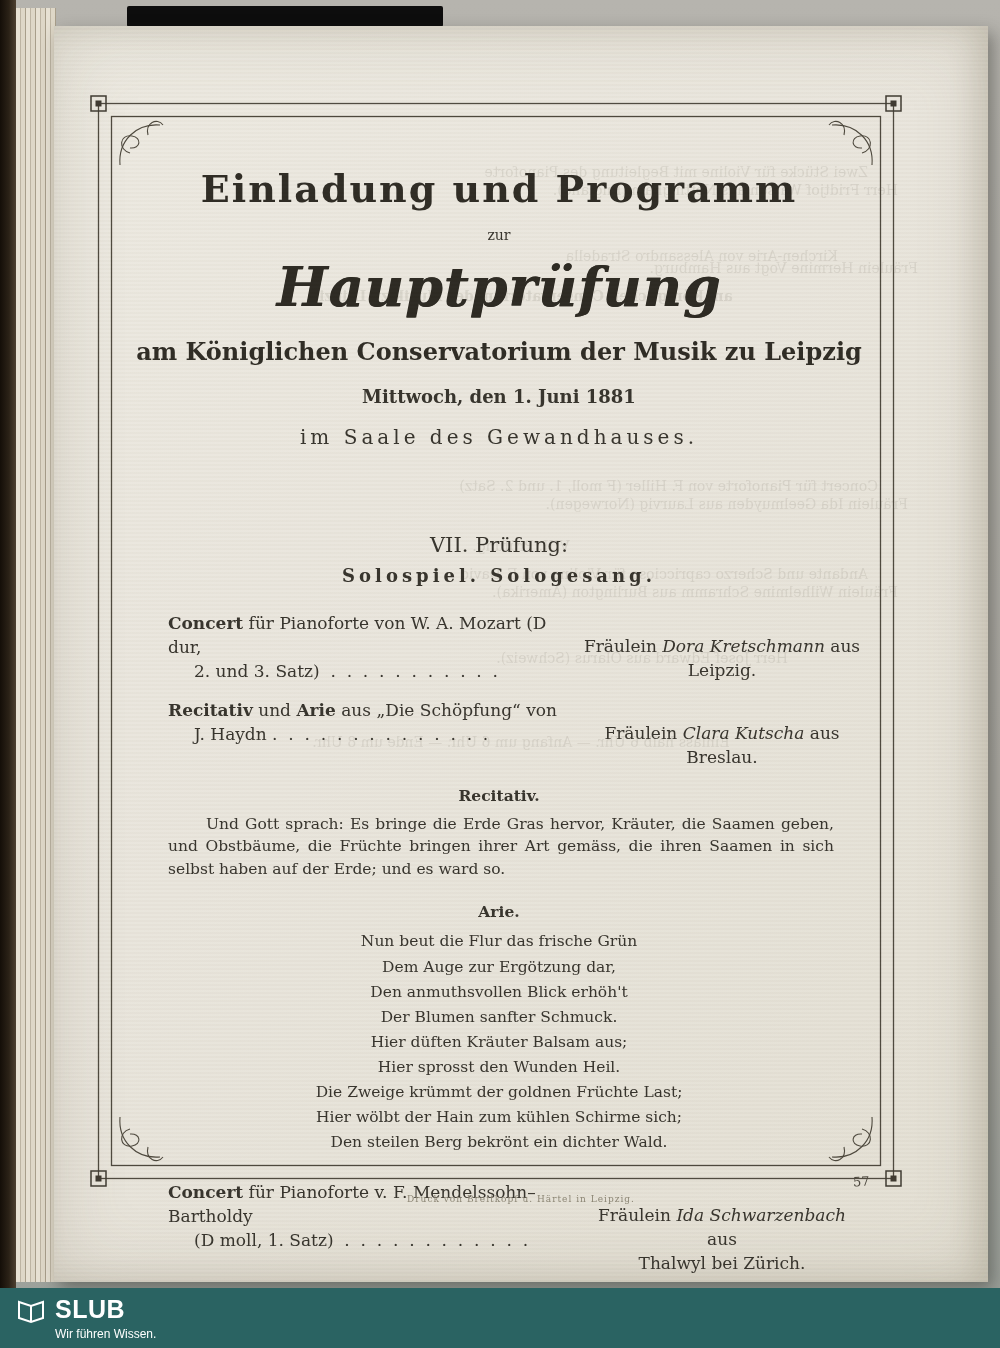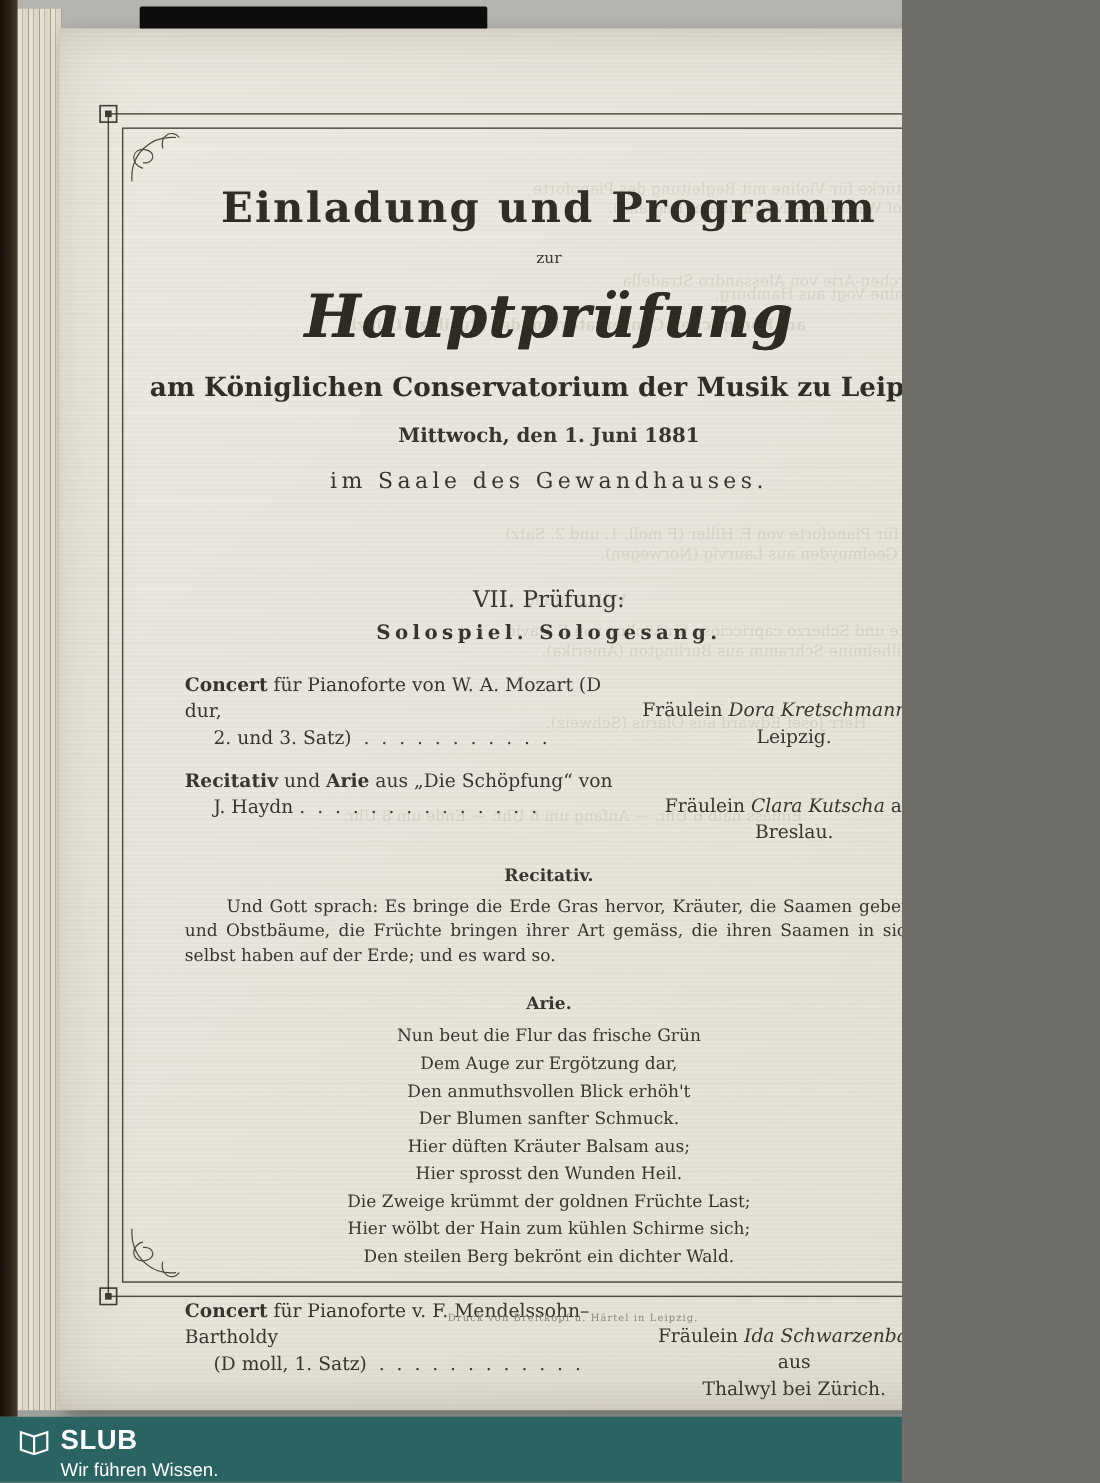--- a/index.html
+++ b/index.html
@@ -1,17 +1,17 @@
 <!DOCTYPE html>
 <html><head>
 <meta charset="utf-8">
 <style>
   html,body { margin:0; padding:0; background:#6f6e6a; }
   .stage {
-    position:relative; width:820px; height:1348px; overflow:hidden;
+    position:relative; width:1000px; height:1348px; overflow:hidden;
     background:linear-gradient(#b6b4ae, #aba9a2 70%, #9aa09a);
     font-family:"DejaVu Serif", serif;
   }
   
   .spine { position:absolute; left:0; top:0; width:16px; height:1288px;
     background:linear-gradient(90deg,#140e08,#2b2217 55%,#4d4030); }
   .page-edges { position:absolute; left:16px; top:8px; width:40px; height:1274px;
     background:repeating-linear-gradient(90deg,#e7e1d3 0 4px,#bdb4a2 4px 5px,#ded7c7 5px 9px,#a89e8a 9px 10px); }
   .top-strip { position:absolute; left:127px; top:6px; width:316px; height:21px;
     background:#0d0d0d; border-radius:2px; }
@@ -71,21 +71,21 @@
   .page-number { position:absolute; right:118px; top:1148px; font-size:13px; color:#4a453c;
     transform:rotate(-3deg); }
   .printer-line { position:absolute; left:0; right:0; top:1168px; text-align:center;
     font-size:9px; letter-spacing:1px; color:#8b8574; filter:blur(.4px); }
   
   .viewer-footer { position:absolute; left:0; top:1288px; width:1000px; height:60px;
     background:#2a6362; color:#fff; font-family:"Liberation Sans", sans-serif; }
   .slub-block { position:absolute; left:16px; top:7px; display:flex; gap:9px; cursor:pointer; }
   .slub-col { display:flex; flex-direction:column; }
   .slub-name { font-size:25px; font-weight:bold; letter-spacing:.5px; line-height:1; margin-top:2px; }
-  .slub-tagline { font-size:17px; margin-top:5px; }
+  .slub-tagline { font-size:12px; margin-top:5px; }
   .hmt-block { position:absolute; right:15px; top:7px; height:46px; display:flex; align-items:center;
     gap:10px; cursor:pointer; }
   .hmt-name { font-size:15px; font-weight:bold; }
 </style>
 </head>
 <body>
 
 <div class="stage">
 
   <div class="spine"></div>

